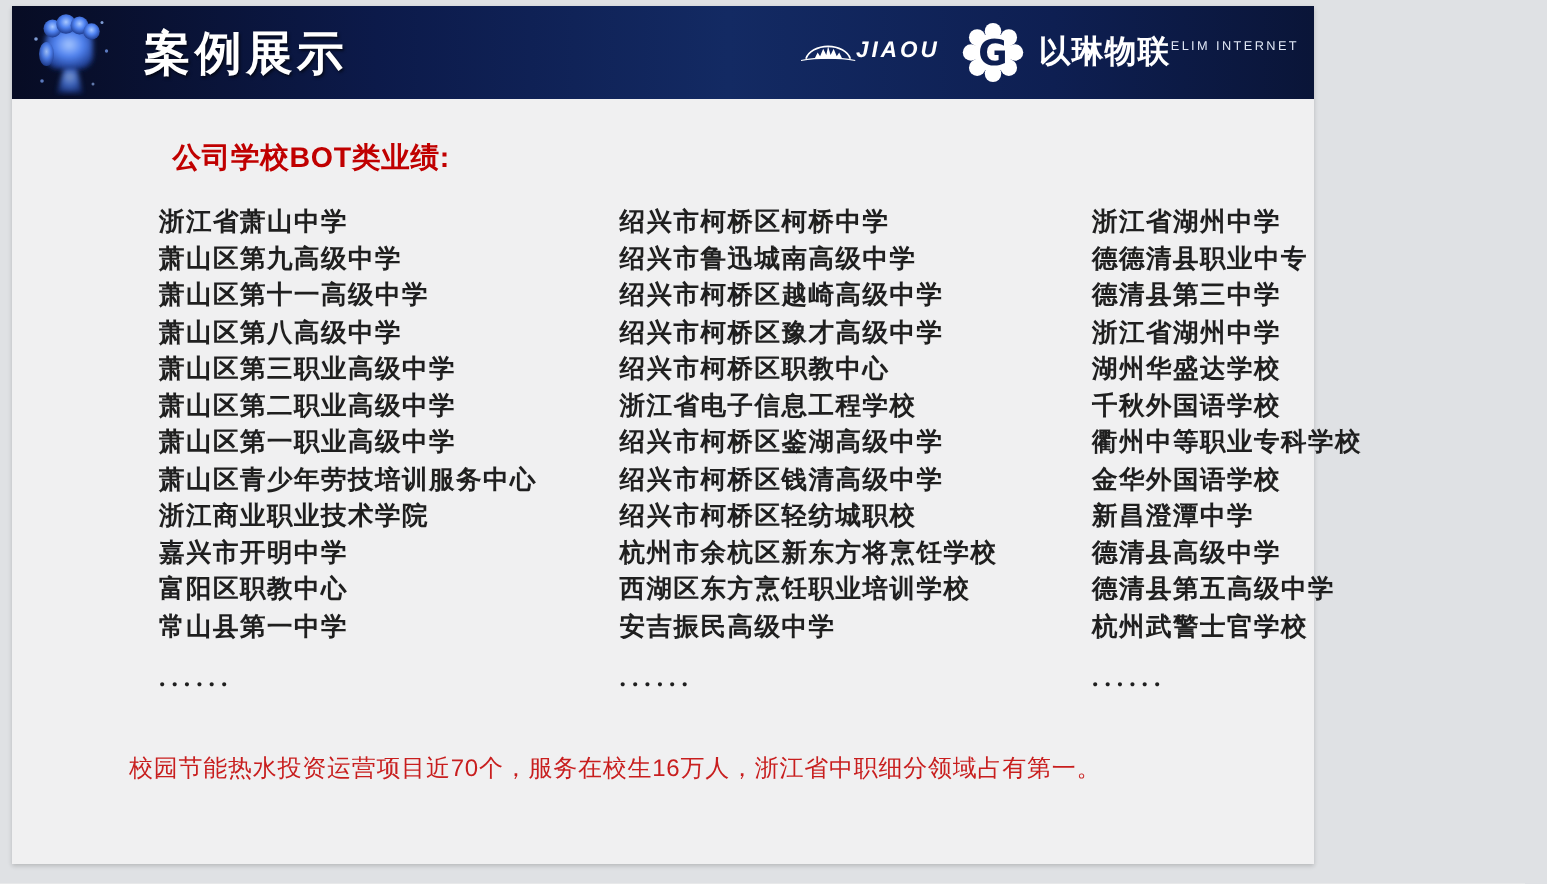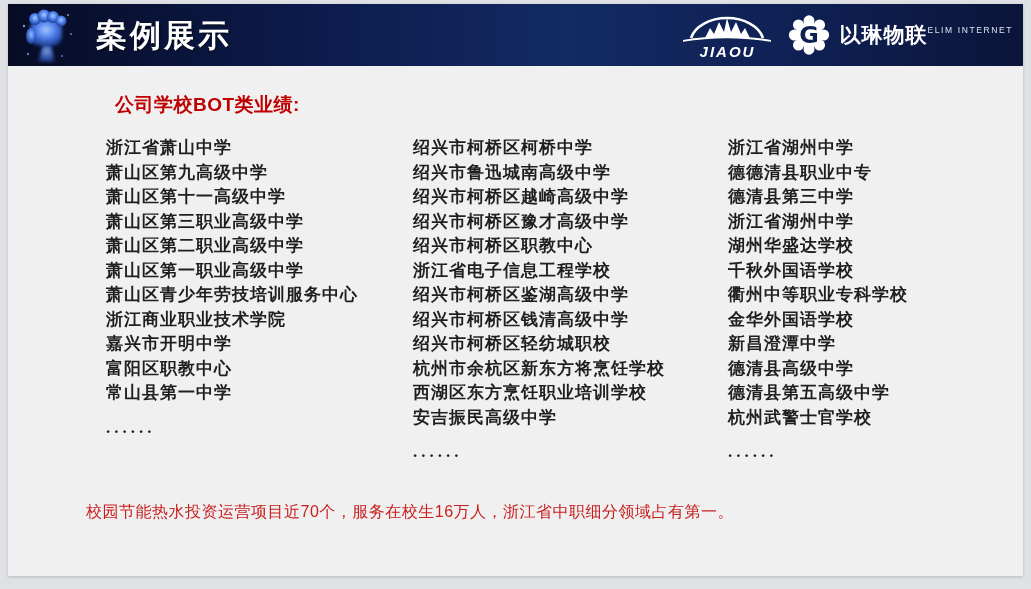--- a/index.html
+++ b/index.html
@@ -2,36 +2,36 @@
 <html><head>
 <meta charset="utf-8">
 <style>
   html,body{margin:0;padding:0;}
   body{
     width:1031px;height:589px;position:relative;overflow:hidden;
     background:#dfe1e4;
     font-family:"Liberation Sans","DejaVu Sans",sans-serif;
   }
   .slide{
-    position:absolute;left:8px;top:4px;width:1015px;height:572px;
+    position:absolute;left:8px;top:4px;width:868px;height:572px;
     background:#f0f0f1;box-shadow:0 1px 3px rgba(0,0,0,.18);
   }
   
   .topbar{
     position:absolute;left:0;top:0;right:0;height:62px;
     background:linear-gradient(90deg,#070c24 0%,#0c1a4a 28%,#132a63 55%,#0e1f52 80%,#0a1538 100%);
   }
   .fist{position:absolute;left:8px;top:2px;width:62px;height:58px;}
   .page-title{
     position:absolute;left:88px;top:11px;margin:0;
     color:#ffffff;font-size:31px;font-weight:bold;letter-spacing:3px;
     text-shadow:1px 1px 2px rgba(0,0,0,.6);
   }
   .logos{position:absolute;right:10px;top:0;height:62px;display:flex;align-items:center;gap:14px;}
-  .jiaou{display:flex;flex-direction:column;align-items:center;width:92px;}
+  .jiaou{display:flex;align-items:center;width:92px;}
   .jiaou .jiaou-name{
     color:#fff;font-weight:bold;font-style:italic;font-size:15px;letter-spacing:2px;margin-top:-3px;
   }
   .elim{display:flex;align-items:center;gap:8px;}
   .elim-text{display:flex;flex-direction:row;line-height:1.05;}
   .elim-text .cn{color:#fff;font-weight:bold;font-size:21px;letter-spacing:1px;}
   .elim-text .en{color:#dfe6f4;font-size:8.5px;letter-spacing:1.6px;margin-top:2px;}
   
   .section-title{
     position:absolute;left:107px;top:88px;
@@ -124,20 +124,21 @@
   </header>
 
   <main>
     <div class="section-title">公司学校BOT类业绩:</div>
 
     <div class="cols">
       <div class="col col-1">
           <div class="list-item">浙江省萧山中学</div>
           <div class="list-item">萧山区第九高级中学</div>
           <div class="list-item">萧山区第十一高级中学</div>
+          <div class="list-item">萧山区第八高级中学</div>
           <div class="list-item">萧山区第三职业高级中学</div>
           <div class="list-item">萧山区第二职业高级中学</div>
           <div class="list-item">萧山区第一职业高级中学</div>
           <div class="list-item">萧山区青少年劳技培训服务中心</div>
           <div class="list-item">浙江商业职业技术学院</div>
           <div class="list-item">嘉兴市开明中学</div>
           <div class="list-item">富阳区职教中心</div>
           <div class="list-item">常山县第一中学</div>
           <div class="list-item">......</div>
         </div>

